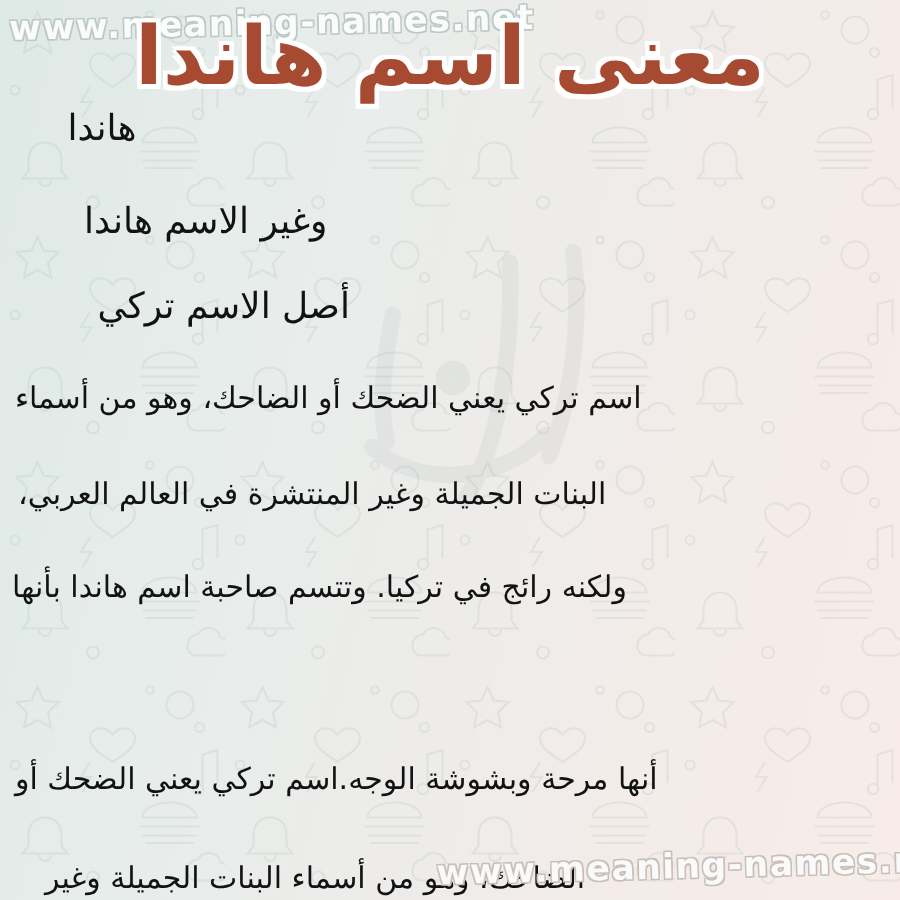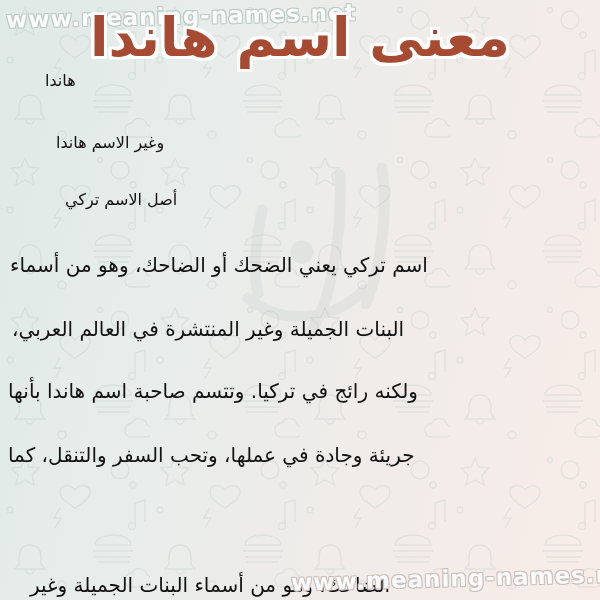--- a/index.html
+++ b/index.html
@@ -18,21 +18,21 @@
   }
   .wm-top{left:6px;top:3px;transform:rotate(-1.2deg);}
   .wm-bottom{left:291px;top:565px;transform:rotate(-1.5deg);
     text-shadow:-1px -1px 0 #c9bfba,1px -1px 0 #c9bfba,-1px 1px 0 #c9bfba,1px 1px 0 #c9bfba;}
   .title{
     position:absolute;left:50%;top:6px;transform:translateX(-50%);
     margin:0;font-size:54px;font-weight:bold;color:#a64b31;white-space:nowrap;direction:rtl;
     text-shadow:-3px -3px 0 #fff,3px -3px 0 #fff,-3px 3px 0 #fff,3px 3px 0 #fff,
                  0 -3px 0 #fff,0 3px 0 #fff,-3px 0 0 #fff,3px 0 0 #fff;
   }
-  .heading{font-size:16px;}
+  .heading{font-size:24px;}
   .hl-name{left:45px;top:72px;}
   .hl-meaning{left:56px;top:134px;}
   .hl-origin{left:65px;top:191px;}
   .para{font-size:20px;}
   .p1{left:10px;top:254px;}
   .p2{left:12px;top:318px;}
   .p3{left:8px;top:380px;text-align:center;}
   .p4{left:8px;top:444px;}
   .p5{left:10px;top:508px;}
   .p6{left:30px;top:574px;}
@@ -78,18 +78,18 @@
 
   <h1 class="title">معنى اسم هاندا</h1>
 
   <div class="txt heading hl-name">هاندا</div>
   <div class="txt heading hl-meaning">وغير الاسم هاندا</div>
   <div class="txt heading hl-origin">أصل الاسم تركي</div>
 
   <div class="txt para p1">اسم تركي يعني الضحك أو الضاحك، وهو من أسماء</div>
   <div class="txt para p2">البنات الجميلة وغير المنتشرة في العالم العربي،</div>
   <div class="txt para p3">ولكنه رائج في تركيا. وتتسم صاحبة اسم هاندا بأنها</div>
-  <div class="txt para p4">جريئة وجادة في عملها، وتحب السفر والتنقل، كما</div>
+  <div class="txt para p5">أنها مرحة وبشوشة الوجه.اسم تركي يعني الضحك أو</div>
   <div class="txt para p6">الضاحك، وهو من أسماء البنات الجميلة وغير</div>
 
   <div class="wm wm-bottom">www.meaning-names.net</div>
 
 </div>
 
 </body></html>

